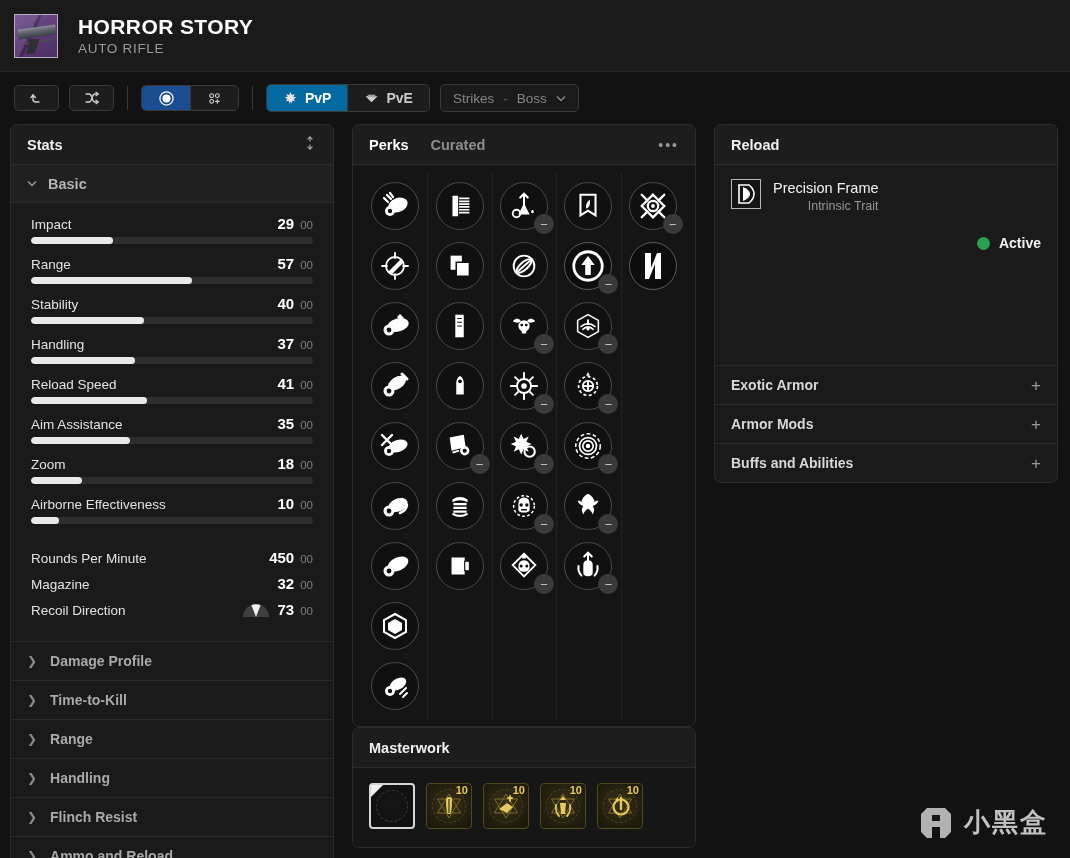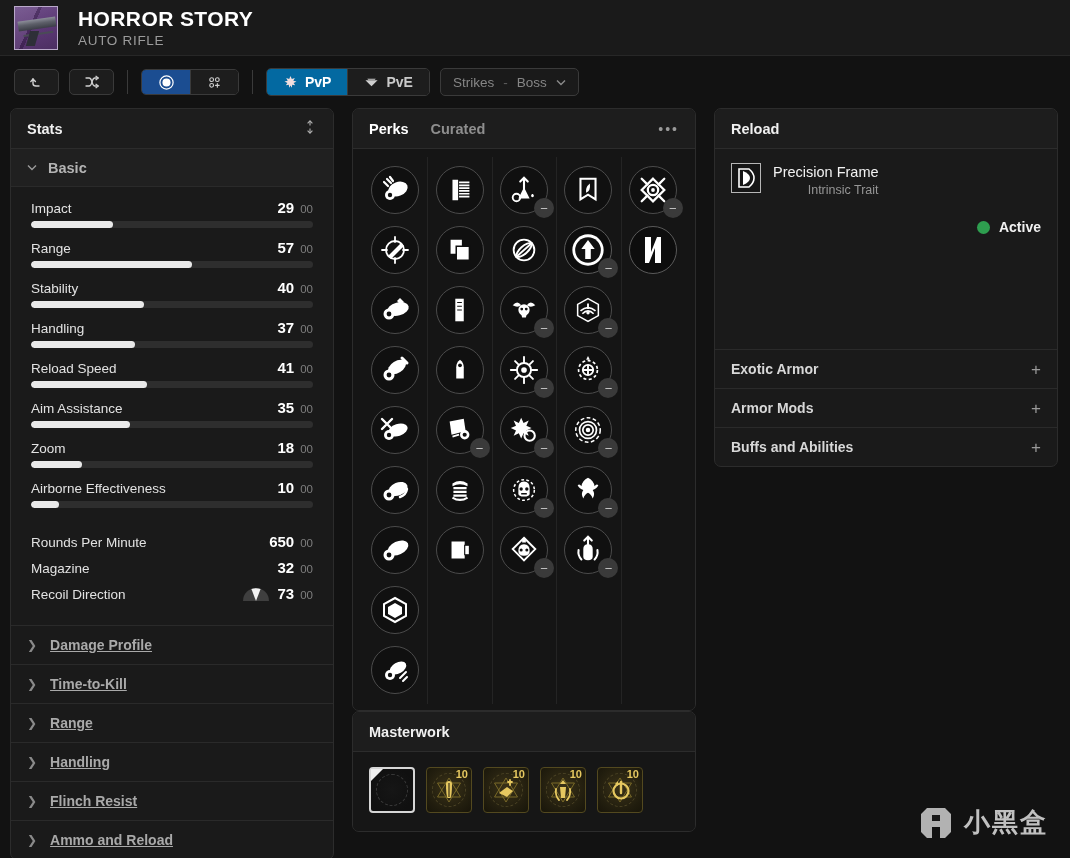--- a/index.html
+++ b/index.html
@@ -6,21 +6,21 @@
   html, body {
     width: 1070px; height: 858px;
     background: #121212;
     font-family: "Liberation Sans", sans-serif;
     color: #e8e8e8;
     overflow: hidden;
   }
 
   
   .app-header {
-    height: 56px;
+    height: 72px;
     background: #1a1a1a;
     display: flex;
     align-items: center;
     padding: 0 14px;
     border-bottom: 1px solid #272727;
   }
   .weapon-thumb {
     width: 44px; height: 44px;
     border: 1px solid #b9a8c9;
     background:
@@ -172,21 +172,21 @@
   }
   .recoil-gauge svg { display: block; }
 
   .sect-row {
     height: 39px;
     display: flex; align-items: center; gap: 13px;
     padding: 0 16px;
     border-top: 1px solid #2a2a2a;
     cursor: pointer;
   }
-  .sect-label { font-size: 14px; font-weight: bold; color: #a9a9a9; text-decoration: underline; }
+  .sect-label { font-size: 14px; font-weight: bold; color: #a9a9a9; }
   .chev { color: #8a8a8a; font-size: 12px; line-height: 1; }
   .tabrow { display: flex; align-items: center; gap: 22px; flex: 1; }
   .tab { font-size: 14.5px; font-weight: bold; cursor: pointer; }
   .tab.active { color: #ffffff; }
   .tab.inactive { color: #8e8e8e; }
   .dots { color: #9a9a9a; letter-spacing: 2px; font-size: 14px; cursor: pointer; }
 
   .perk-grid {
     display: flex;
     padding: 14px 10px 16px 10px;
@@ -490,21 +490,21 @@
             <div class="bar-fill" style="width: 10%;"></div>
           </div>
       </div>
 
       <div class="stats-sep"></div>
 
       <div class="stat-row plain">
         <div class="stat-top">
           <span class="stat-name">Rounds Per Minute</span>
           <span class="stat-val-wrap">
-            <span class="stat-val">650</span>
+            <span class="stat-val">450</span>
             <span class="stat-dec">00</span>
           </span>
         </div>
       </div>
 
       <div class="stat-row plain">
         <div class="stat-top">
           <span class="stat-name">Magazine</span>
           <span class="stat-val-wrap">
             <span class="stat-val">32</span>

